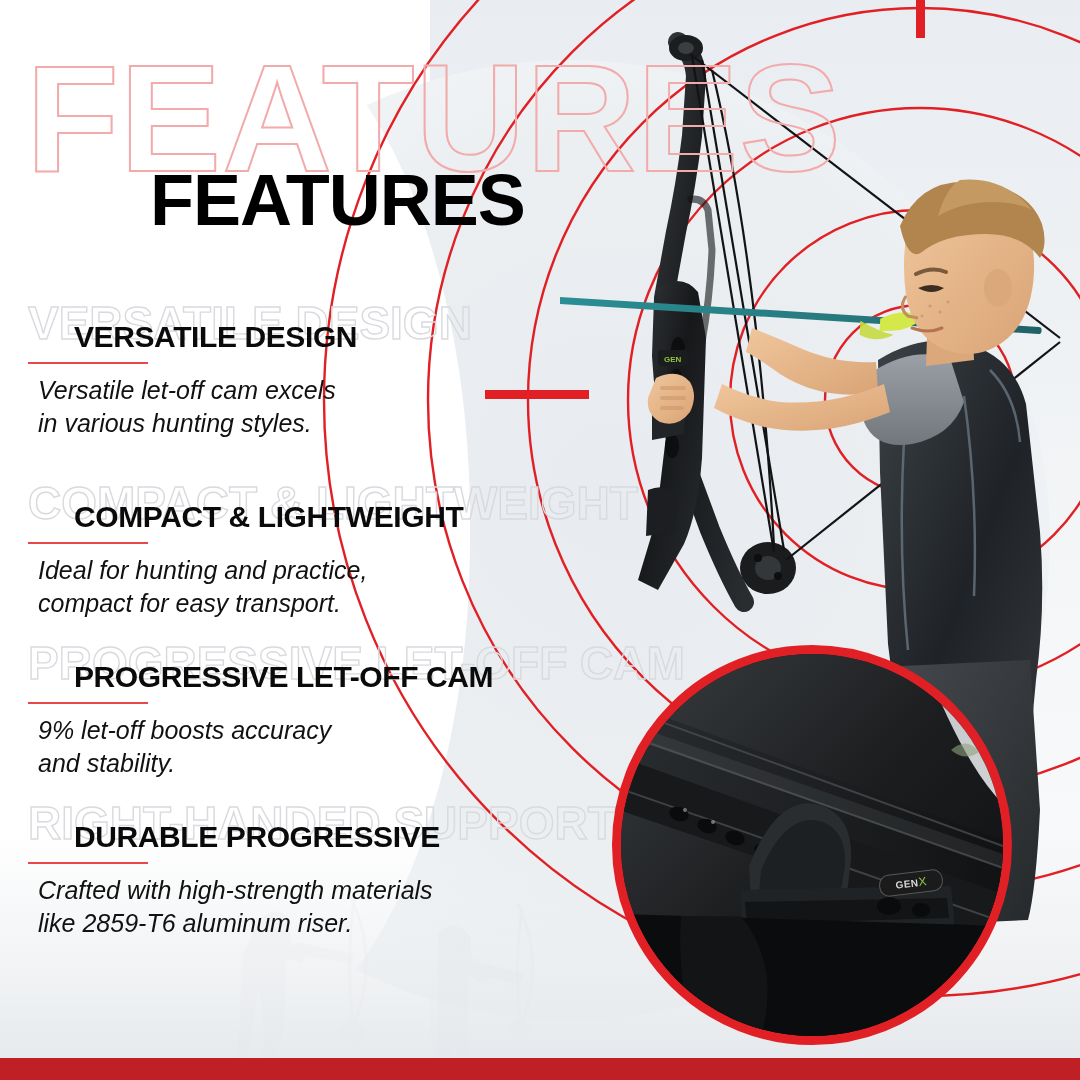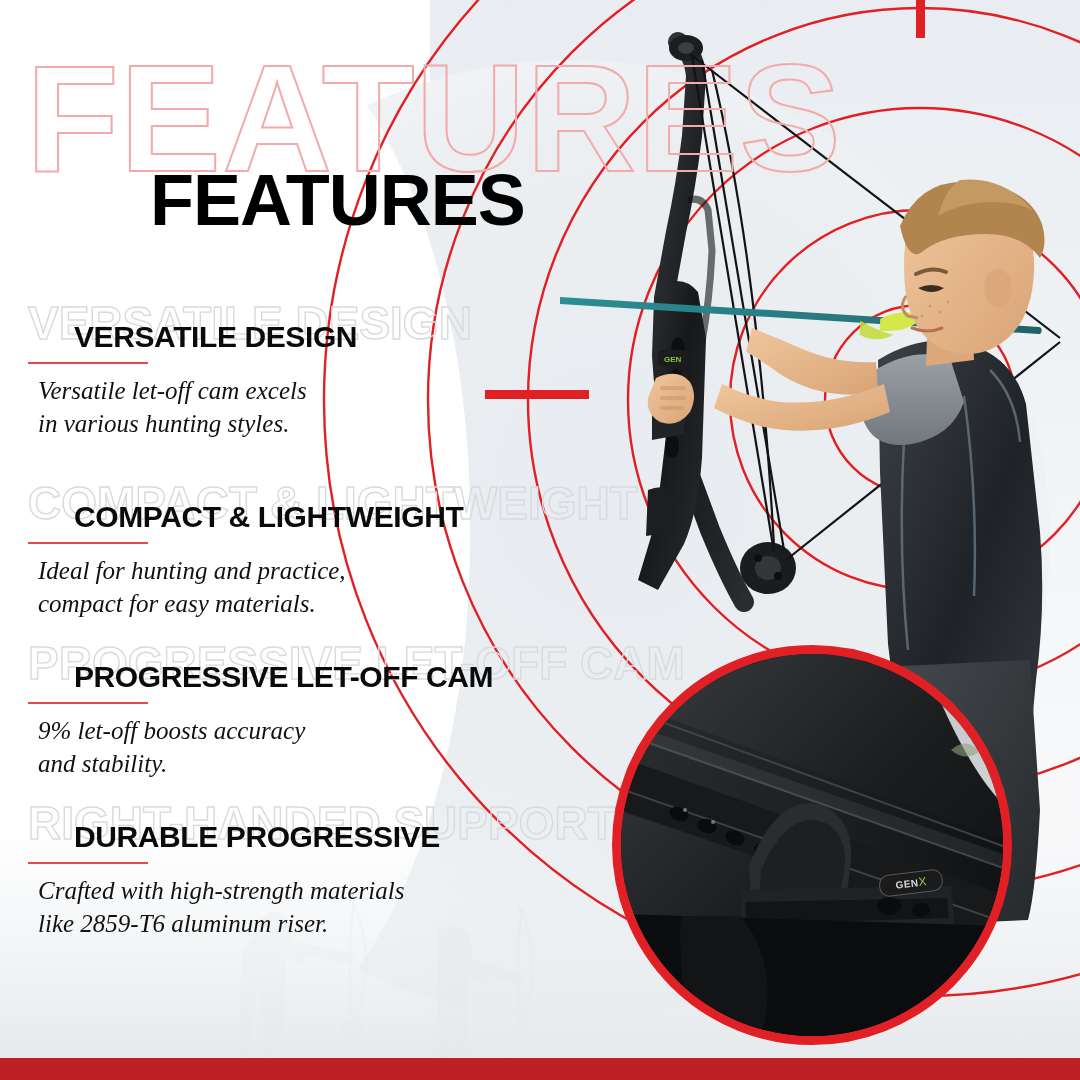--- a/index.html
+++ b/index.html
@@ -112,21 +112,20 @@
   }
   .f-desc {
     position: absolute;
     left: 38px; top: 74px;
     font-size: 25px;
     font-style: italic;
     font-weight: 400;
     line-height: 1.32;
     color: #111111;
     white-space: pre-line;
-    font-family: Liberation Serif, serif;
   }
 
   
   .archer { position: absolute; left: 560px; top: 20px; width: 520px; height: 1020px; }
 
   
   .inset {
     position: absolute;
     left: 612px; top: 645px;
     width: 400px; height: 400px;
@@ -351,21 +350,21 @@
     <div class="f-rule"></div>
     <div class="f-desc">Versatile let-off cam excels
 in various hunting styles.</div>
   </div>
 
   <div class="feature" style="top:480px">
     <div class="f-ghost">COMPACT &amp; LIGHTWEIGHT</div>
     <div class="f-title">COMPACT &amp; LIGHTWEIGHT</div>
     <div class="f-rule"></div>
     <div class="f-desc">Ideal for hunting and practice,
-compact for easy materials.</div>
+compact for easy transport.</div>
   </div>
 
   <div class="feature" style="top:640px">
     <div class="f-ghost">PROGRESSIVE LET-OFF CAM</div>
     <div class="f-title">PROGRESSIVE LET-OFF CAM</div>
     <div class="f-rule"></div>
     <div class="f-desc">9% let-off boosts accuracy
 and stability.</div>
   </div>
 

